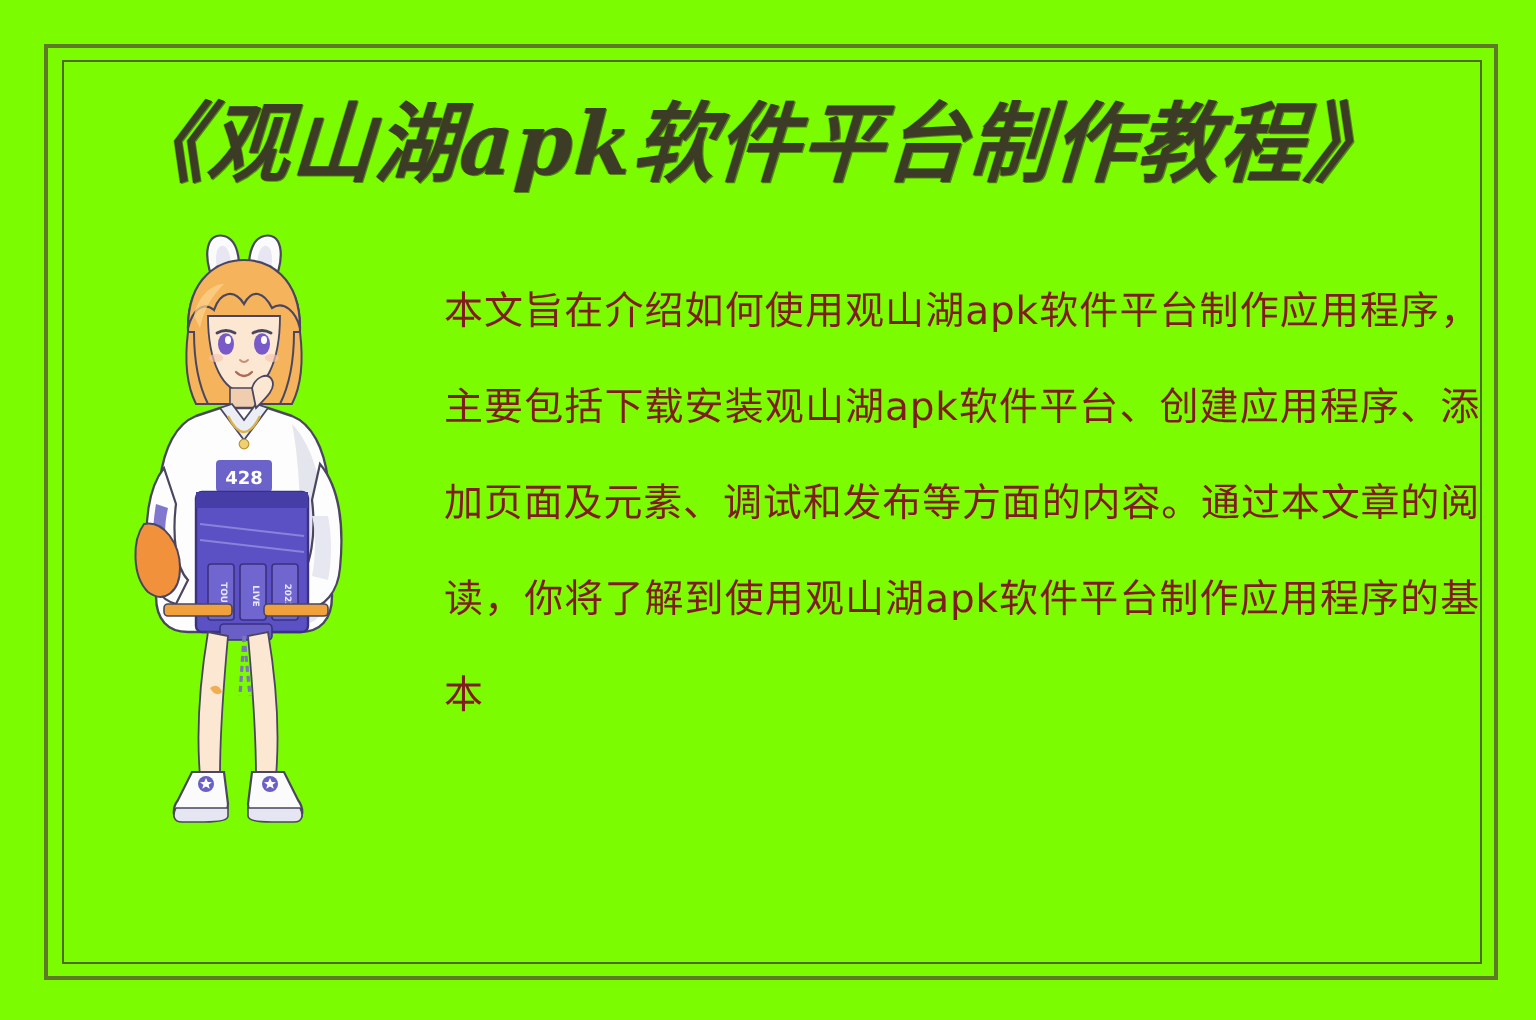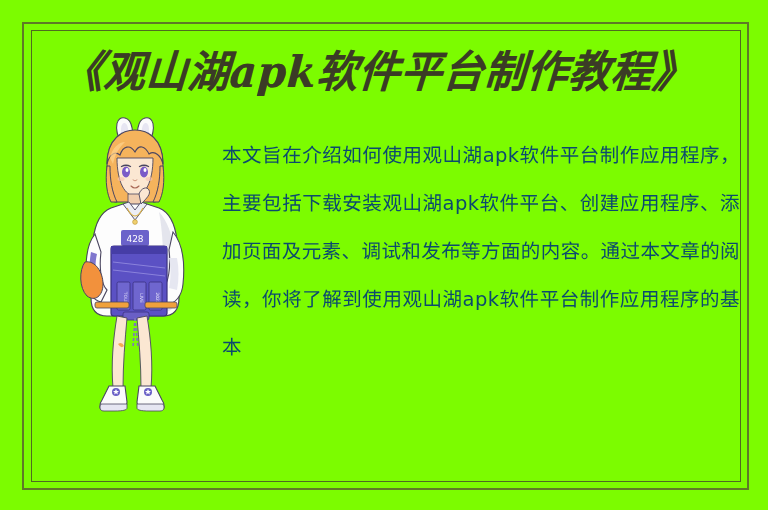--- a/index.html
+++ b/index.html
@@ -52,37 +52,37 @@
     text-shadow:0.6px 0.6px 0 rgba(40,42,20,0.55), -0.4px 0.3px 0 rgba(60,62,30,0.35);
     transform:skewX(-4deg) scaleY(1.06);
     transform-origin:left center;
   }
 
   
   .body-copy{
     position:absolute;
     left:222px;top:132px;
     width:518px;
-    color:#0c4a6e;
+    color:#7f1d1d;
     font-family:"DejaVu Sans","Liberation Sans",sans-serif;
     font-size:19.5px;
     line-height:48px;
     letter-spacing:0.4px;
     text-align:justify;
     text-justify:inter-character;
     text-align-last:justify;
     height:290px;
     overflow:hidden;
   }
 
   
   .figure{
     position:absolute;
-    left:55px;top:112px;
-    width:160px;height:310px;
+    left:42px;top:112px;
+    width:160px;height:310px;font-weight:bold;
   }
   .figure svg{display:block;width:160px;height:310px;}
 </style>
 </head>
 <body>
 
 <div id="poster">
 
   <div class="frame-outer"></div>
   <div class="frame-inner"></div>

